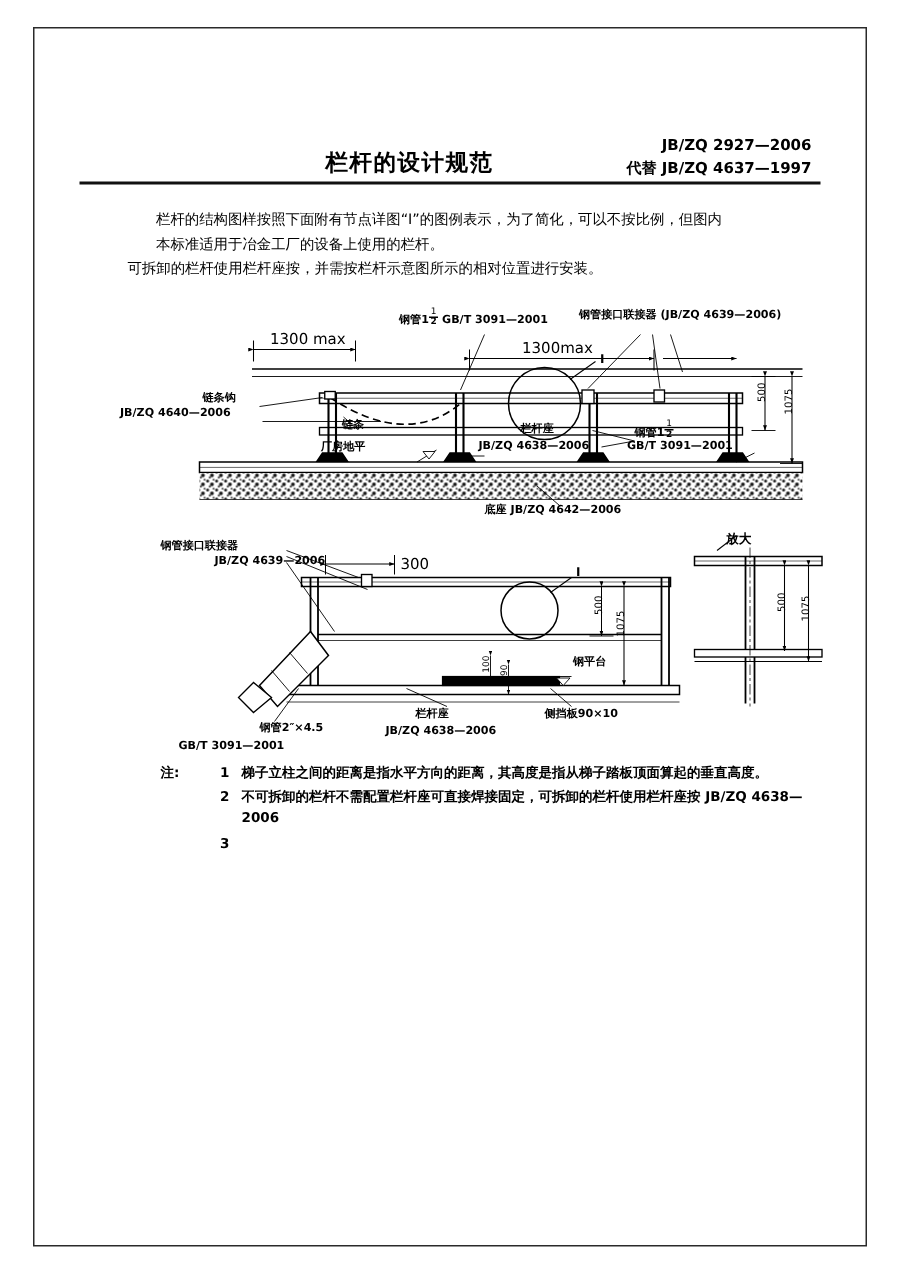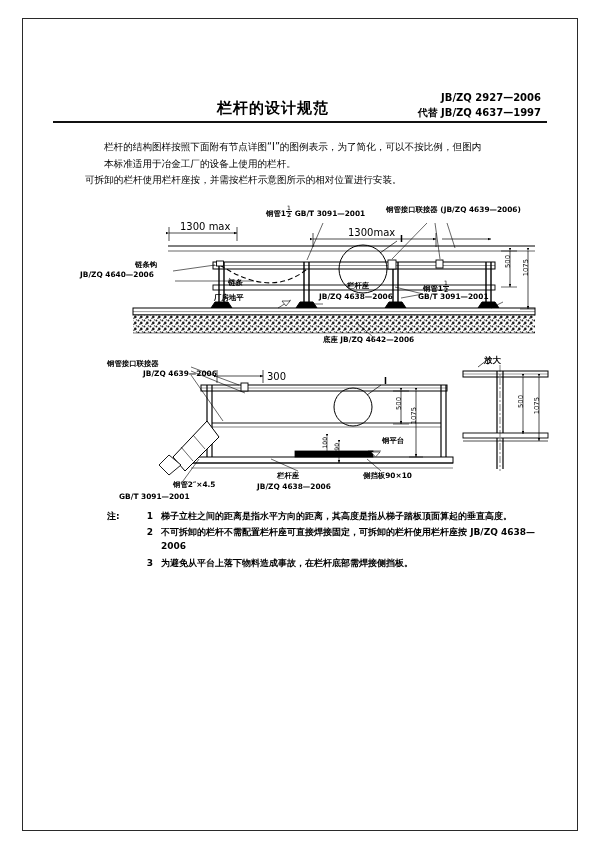--- a/index.html
+++ b/index.html
@@ -286,18 +286,17 @@
         <div class="note-body">梯子立柱之间的距离是指水平方向的距离，其高度是指从梯子踏板顶面算起的垂直高度。</div>
       </div>
       <div class="note-row">
         <div class="note-lead"></div>
         <div class="note-num">2</div>
         <div class="note-body">不可拆卸的栏杆不需配置栏杆座可直接焊接固定，可拆卸的栏杆使用栏杆座按 JB/ZQ 4638—2006</div>
       </div>
       <div class="note-row" style="margin-top:2px;">
         <div class="note-lead"></div>
         <div class="note-num">3</div>
-        <div class="note-body">为避免从平台上落下物料造成事故，在栏杆底部需焊接侧挡板。</div>
       </div>
     </div>
 
   </div>
 </div>
 
 </body></html>

